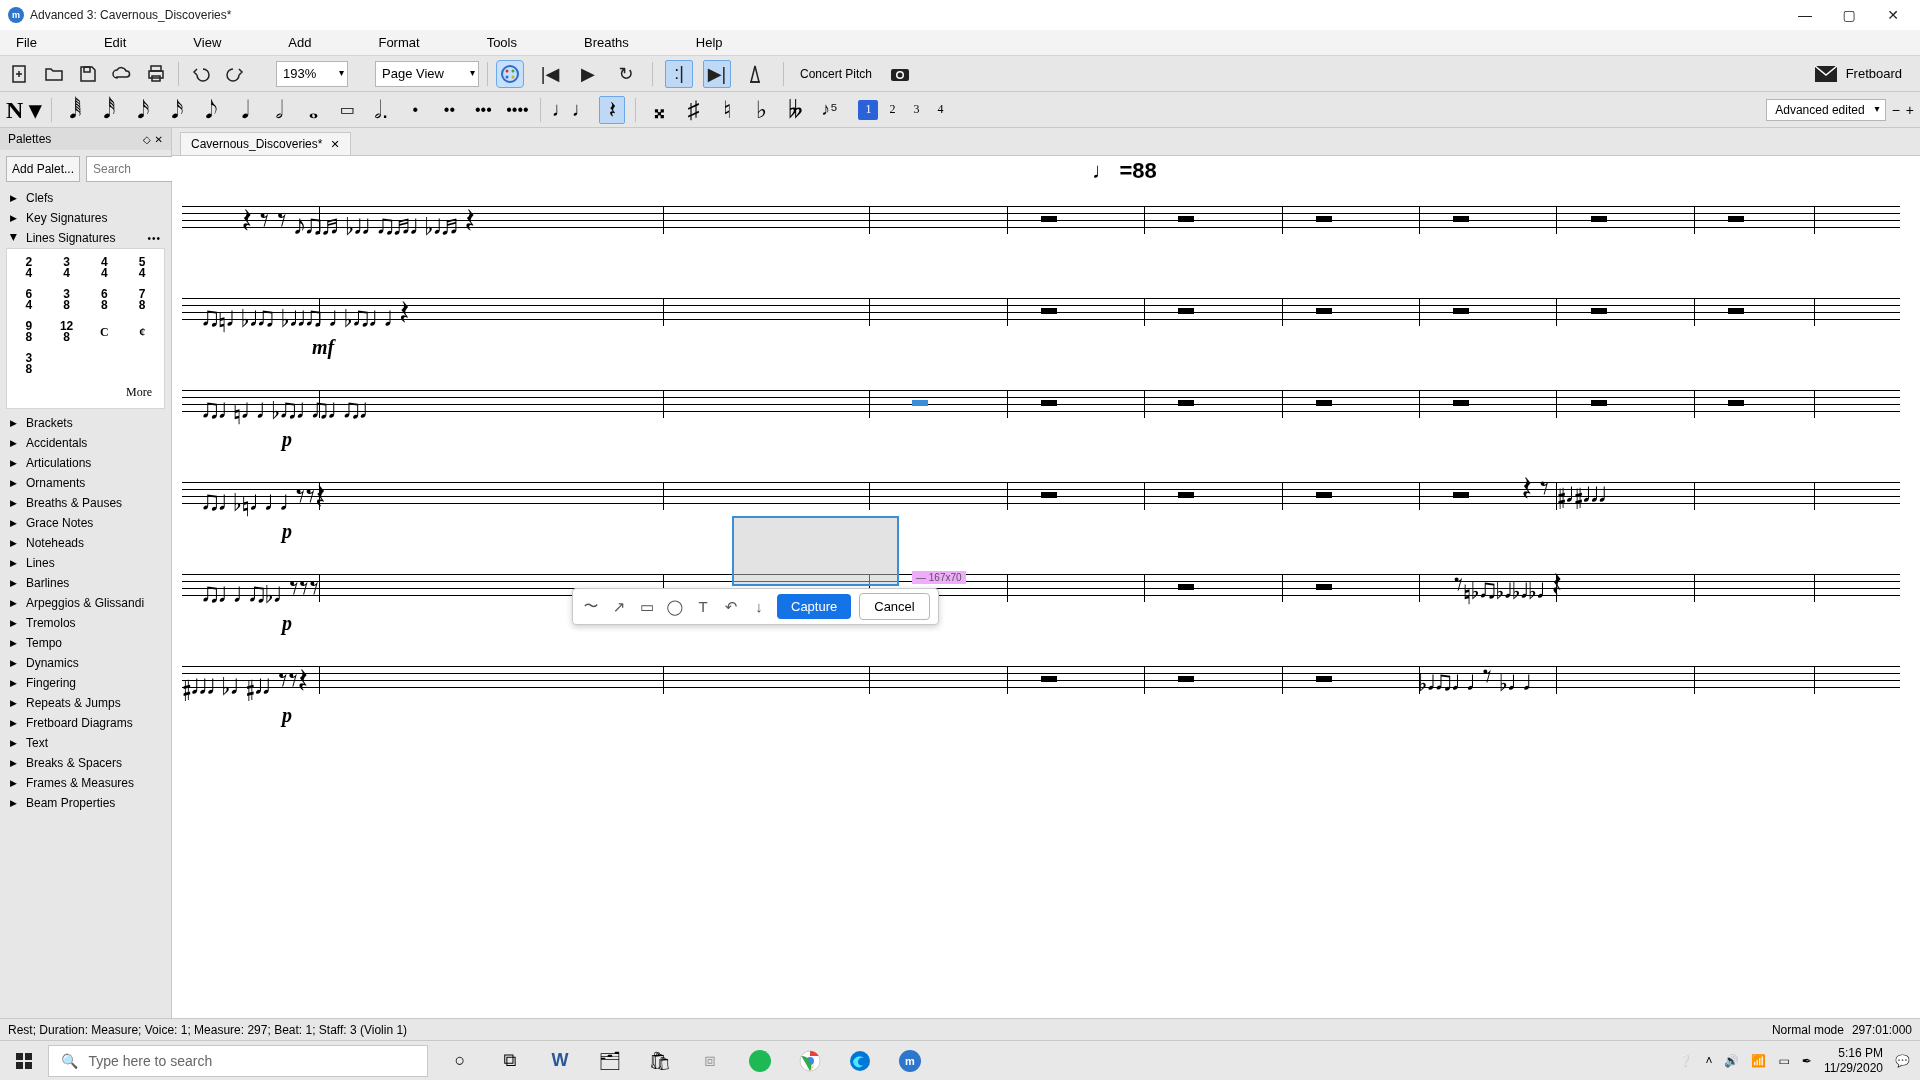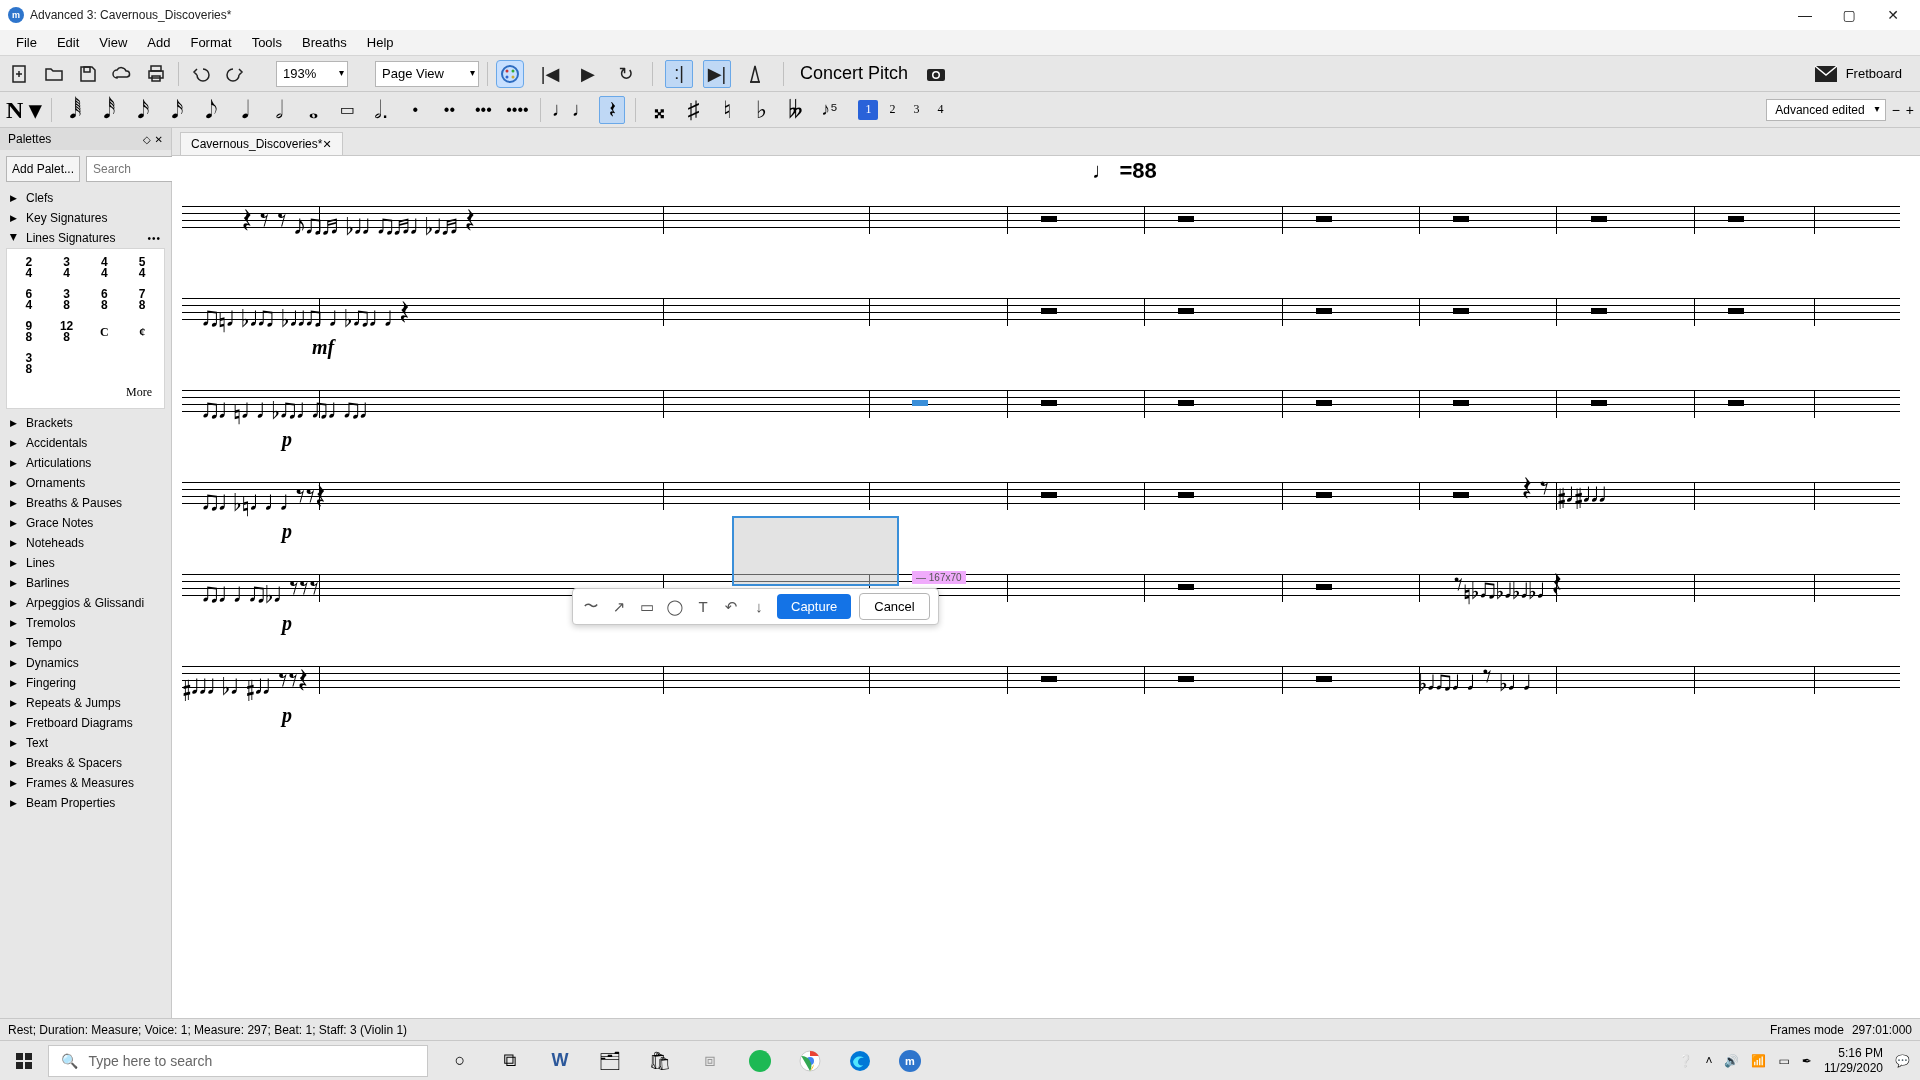--- a/index.html
+++ b/index.html
@@ -6,36 +6,36 @@
 body { width: 1920px; height: 1080px; background: #fff; overflow: hidden; position: relative; }
 
 
 .title-bar { height: 30px; background: #fff; display: flex; align-items: center; padding: 0 8px; font-size: 12px; color: #222; }
 .title-bar .app-icon { width: 16px; height: 16px; background: #2e75cc; border-radius: 50%; margin-right: 6px; display: flex; align-items: center; justify-content: center; color: #fff; font-size: 9px; font-weight: bold; }
 .title-bar .title-text { flex: 1; }
 .title-bar .win-controls { display: flex; gap: 18px; padding-right: 6px; }
 .title-bar .win-controls span { width: 26px; text-align: center; font-size: 14px; cursor: default; }
 
 
-.menu-bar { height: 26px; background: #f3f3f3; display: flex; align-items: center; padding: 0 6px; font-size: 13px; border-bottom: 1px solid #d5d5d5; }
+.menu-bar { height: 26px; background: #f3f3f3; display: flex; align-items: center; padding: 0 6px; font-size: 13px; border-bottom: 1px solid #d5d5d5; gap: 47px; }
 .menu-bar span { padding: 2px 10px; cursor: default; }
 
 
 .main-toolbar { height: 36px; background: #e7e7e7; display: flex; align-items: center; padding: 0 6px; gap: 6px; border-bottom: 1px solid #c8c8c8; }
 .tb-btn { width: 28px; height: 28px; display: flex; align-items: center; justify-content: center; color: #222; font-size: 18px; }
 .tb-sep { width: 1px; height: 24px; background: #c0c0c0; margin: 0 2px; }
 .zoom-box { width: 72px; height: 26px; background: #fff; border: 1px solid #b5b5b5; font-size: 13px; padding: 0 22px 0 6px; }
 .zoom-wrap { position: relative; padding-left: 21px; }
 .zoom-wrap .arrow { position: absolute; right: 4px; top: 6px; font-size: 10px; pointer-events: none; }
 .view-select { width: 104px; height: 26px; background: #fff; border: 1px solid #b5b5b5; font-size: 13px; padding: 0 6px; }
 .circle-btn { width: 28px; height: 28px; border-radius: 4px; background: #c8e0ff; display: flex; align-items: center; justify-content: center; border: 1px solid #6aa8e8; }
 .circle-btn svg { width: 20px; height: 20px; }
 .play-btns { display: flex; gap: 10px; align-items: center; padding: 0 6px; }
 .toggle-on { background: #bfd8f5; border: 1px solid #6aa8e8; border-radius: 2px; }
-.concert-pitch { font-size: 18px; padding: 4px 8px; }
+.concert-pitch { font-size: 12px; padding: 4px 8px; }
 .feedback { margin-left: auto; display: flex; align-items: center; gap: 8px; padding-right: 12px; font-size: 13px; }
 .feedback .env-icon svg { width: 24px; height: 18px; }
 
 
 .note-toolbar { height: 36px; background: #e7e7e7; display: flex; align-items: center; padding: 0 6px; gap: 8px; border-bottom: 1px solid #c8c8c8; font-family: "Bravura Text","Noto Music","Segoe UI Symbol",serif; }
 .note-toolbar .note-btn { min-width: 26px; height: 28px; display: flex; align-items: center; justify-content: center; font-size: 24px; }
 .note-toolbar .note-btn.small { font-size: 16px; }
 .note-toolbar .active { background: #bfd8f5; border: 1px solid #6aa8e8; border-radius: 2px; }
 .voice-btns { display: flex; gap: 4px; margin-left: 8px; }
 .voice-btns span { width: 20px; height: 20px; display: flex; align-items: center; justify-content: center; font-size: 12px; font-family: "Segoe UI"; }
@@ -57,21 +57,21 @@
 .palette-item.expanded .tri { transform: rotate(90deg); display: inline-block; }
 .palette-item .dots { margin-left: auto; letter-spacing: 1px; font-size: 10px; }
 .time-sig-grid { display: grid; grid-template-columns: repeat(4, 1fr); gap: 2px; background: #fff; padding: 4px; margin: 0 6px 4px; border: 1px solid #d5d5d5; }
 .time-sig-cell { height: 30px; display: flex; align-items: center; justify-content: center; font-family: serif; font-size: 12px; font-weight: bold; line-height: 0.9; text-align: center; }
 .time-sig-cell .stack { display: flex; flex-direction: column; }
 .time-sig-more { grid-column: 1 / -1; text-align: right; font-size: 12px; padding: 4px 8px; font-family: "Segoe UI"; font-weight: normal; }
 
 
 .canvas-area { position: absolute; left: 172px; right: 0; top: 128px; bottom: 38px; background: #fff; overflow: hidden; }
 .tab-bar { height: 28px; background: #e7e7e7; display: flex; align-items: flex-end; padding-left: 8px; border-bottom: 1px solid #c8c8c8; }
-.tab { background: #f5f5f5; border: 1px solid #c8c8c8; border-bottom: none; padding: 4px 10px; font-size: 12px; display: flex; align-items: center; }
+.tab { background: #f5f5f5; border: 1px solid #c8c8c8; border-bottom: none; padding: 4px 10px; font-size: 12px; display: flex; align-items: center; gap: 8px; }
 .tab .close-x { font-size: 11px; }
 
 
 .score { position: absolute; left: 0; right: 0; top: 28px; bottom: 0; background: #fff; padding: 36px 20px 20px 10px; }
 .staff { height: 56px; margin-bottom: 36px; position: relative; }
 .staff-lines { position: absolute; left: 0; right: 0; top: 14px; height: 28px; background: repeating-linear-gradient(to bottom, #000 0, #000 1px, transparent 1px, transparent 7px); }
 .barlines { position: absolute; left: 0; right: 0; top: 14px; height: 28px; }
 .barlines span { position: absolute; top: 0; bottom: 0; width: 1px; background: #000; }
 .rest-block { position: absolute; top: 24px; height: 6px; background: #000; }
 .dyn { position: absolute; font-family: serif; font-style: italic; font-weight: bold; font-size: 20px; }
@@ -599,21 +599,21 @@
       <span class="ct-btn">↶</span>
       <span class="ct-btn">↓</span>
       <button class="capture-btn">Capture</button>
       <button class="cancel-btn">Cancel</button>
     </div>
   </div>
 </div>
 
 <div class="status-bar">
   <span class="left-status">Rest; Duration: Measure; Voice: 1;  Measure: 297; Beat: 1; Staff: 3 (Violin 1)</span>
-  <span style="margin-right:8px;">Frames mode</span>
+  <span style="margin-right:8px;">Normal mode</span>
   <span>297:01:000</span>
 </div>
 
 <div class="taskbar">
   <div class="start">
       <svg width="16" height="16" viewBox="0 0 16 16">
         <rect x="0" y="0" width="7" height="7" fill="#222"></rect>
         <rect x="9" y="0" width="7" height="7" fill="#222"></rect>
         <rect x="0" y="9" width="7" height="7" fill="#222"></rect>
         <rect x="9" y="9" width="7" height="7" fill="#222"></rect>

